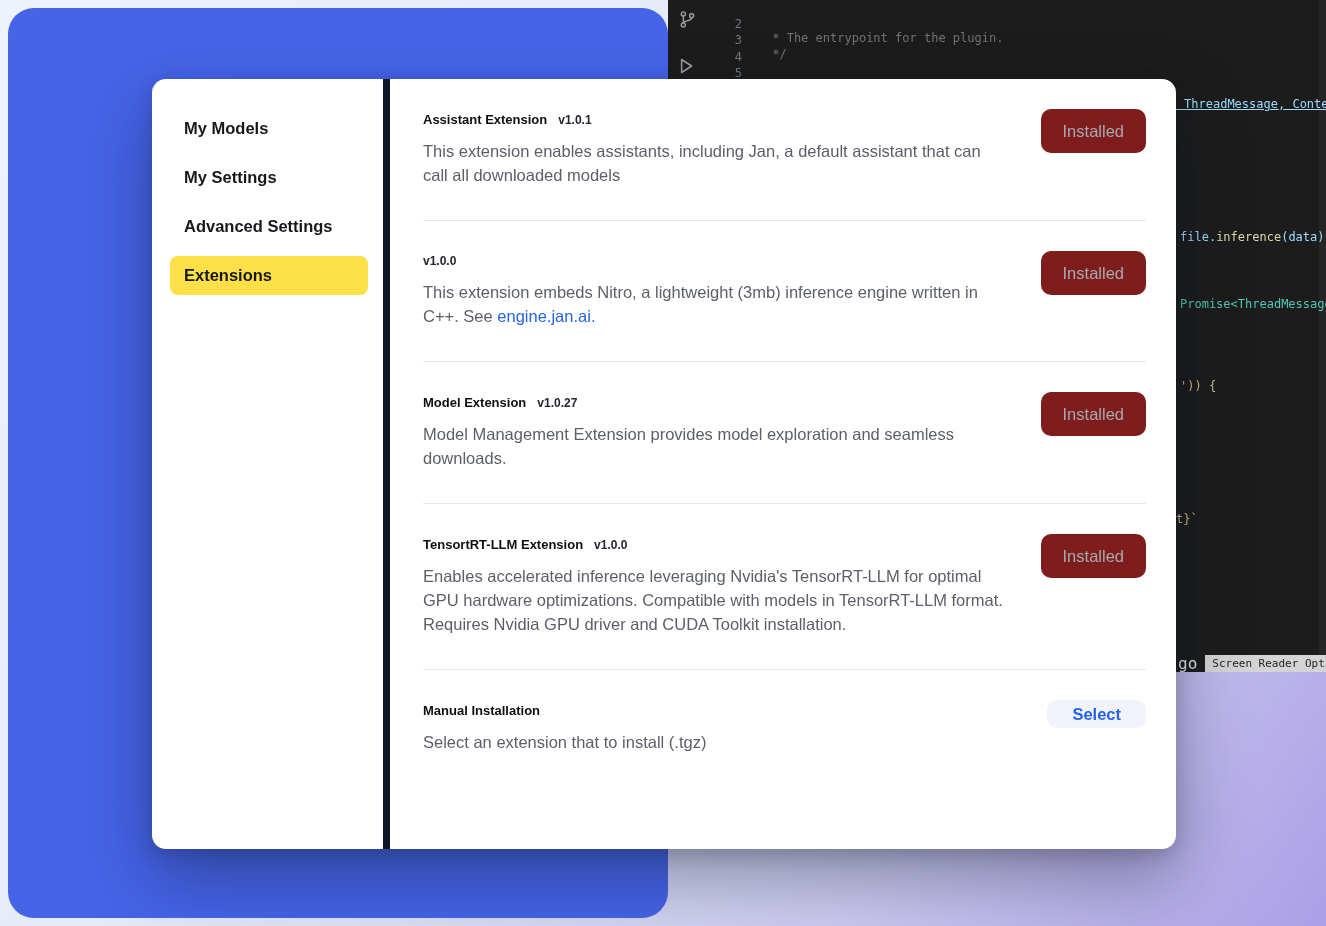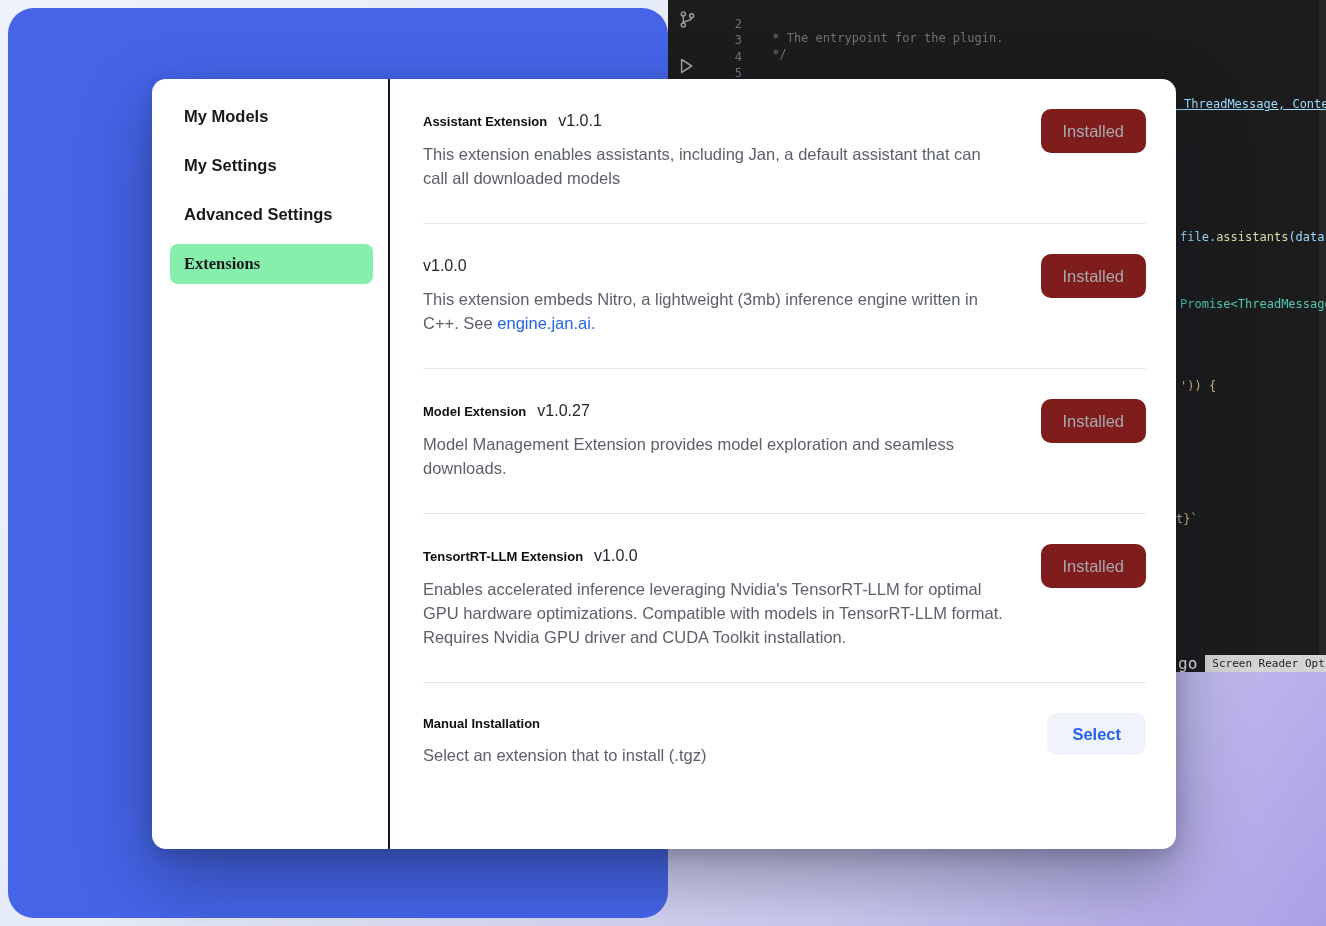--- a/index.html
+++ b/index.html
@@ -41,44 +41,44 @@
     background:#d4d4d4; color:#1f1f1f; font-size:11px; line-height:17px;
     padding:0 7px; white-space:nowrap;
   }
 
   
   .modal{
     position:absolute; left:152px; top:79px; width:1024px; height:770px;
     background:#ffffff; border-radius:14px; display:flex; overflow:hidden;
     box-shadow:0 30px 70px rgba(15,23,42,.38), 0 6px 18px rgba(15,23,42,.18);
   }
-  .sidebar{ width:238px; flex:0 0 238px; border-right:2px solid #0f172a; padding:18px 15px 0 18px; }
+  .sidebar{ width:238px; flex:0 0 238px; border-right:7px solid #0f172a; padding:30px 15px 0 18px; }
   .nav-item{
     padding:10px 14px; border-radius:8px; font-weight:600; font-size:16.5px;
     color:#17181c; margin-bottom:10px; cursor:pointer; white-space:nowrap;
   }
-  .nav-item.active{ background:#86efac;font-family:Liberation Serif, serif; }
+  .nav-item.active{ background:#fde047; }
 
   .content{ flex:1; padding:0 30px 0 33px; }
   .ext-row{ position:relative; border-bottom:1px solid #e8e8eb; padding:33px 0; }
   .ext-row.last{ border-bottom:none; }
   .ext-head{ display:flex; align-items:baseline; gap:11px; }
   .ext-title{ font-size:13px; font-weight:700; color:#0e0f12; }
-  .ext-version{ font-size:16px; font-weight:400; color:#23262e; }
+  .ext-version{ font-size:12px; font-weight:700; color:#23262e; }
   .ext-desc{
     margin-top:12px; max-width:585px; font-size:16.5px; line-height:24px; color:#5b5f68;
   }
   .ext-link{ color:#2563eb; text-decoration:none; cursor:pointer; }
   .btn{
     position:absolute; right:0; top:30px; height:44px; padding:0 22px;
     border:none; border-radius:10px; font-family:inherit; font-size:16.5px;
     cursor:pointer; white-space:nowrap;
   }
   .btn.installed{ background:#7f1d1d; color:#a7a9b0; font-weight:500; }
-  .btn.select{ background:#f0f4fa; color:#2563eb; font-weight:600; padding:0 25px; height:42px; }
+  .btn.select{ background:#f0f4fa; color:#2563eb; font-weight:600; padding:0 25px; height:28px; }
 </style>
 </head>
 <body>
 
 <div class="blue-panel"></div>
 
 <div class="editor">
   <div class="minimap"></div>
 
   <span class="gutter-icon" style="left:10px;top:10px;">
@@ -109,21 +109,21 @@
   </div>
   <div class="code-line" style="top:52px">
     <span class="ln">5</span>
     <span class="code comment">// Web / extension runtime</span>
   </div>
   <div class="code-line" style="top:69px">
     <span class="ln">6</span>
     <span class="code"><span class="kw">import </span><span class="imports">{log, BaseExtension, MessageEvent, MessageRequest, ThreadMessage, ContentType</span></span>
   </div>
 
-  <div class="frag" style="left:512px;top:230px"><span class="c-var">file.</span><span class="c-fn">assistants</span><span class="c-var">(data));</span></div>
+  <div class="frag" style="left:512px;top:230px"><span class="c-var">file.</span><span class="c-fn">inference</span><span class="c-var">(data));</span></div>
   <div class="frag c-type" style="left:512px;top:297px">Promise&lt;ThreadMessage&gt;</div>
   <div class="frag c-str" style="left:512px;top:379px">')) {</div>
   <div class="frag c-str" style="left:508px;top:512px">t}`</div>
 
   <div class="status">
     <span class="status-go">go</span>
     <span class="chip">Screen Reader Optimize</span>
   </div>
 </div>
 

